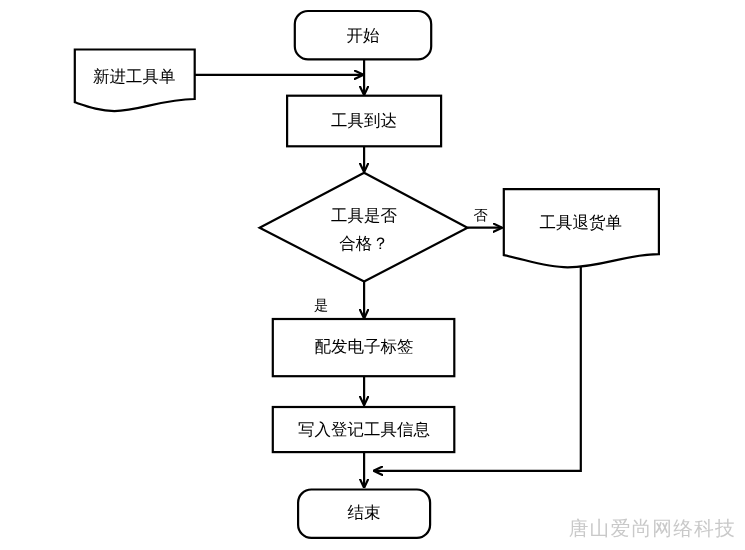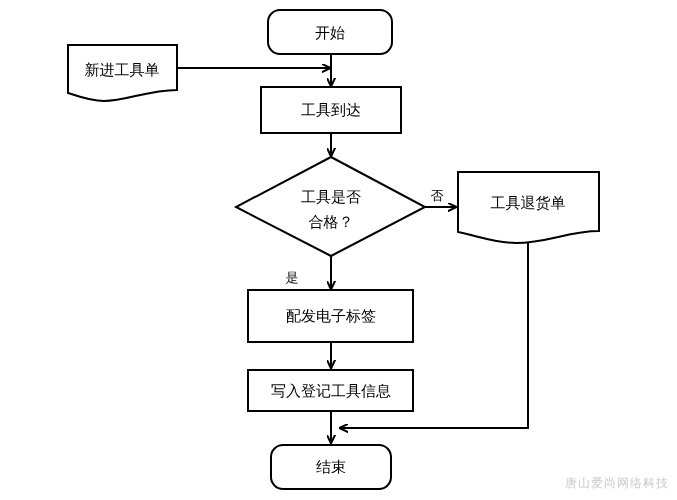--- a/index.html
+++ b/index.html
@@ -42,21 +42,21 @@
   }
   .connector {
     stroke: #000000;
     stroke-width: 2;
     fill: none;
   }
   .watermark {
     position: absolute;
     right: 8px;
     bottom: 8px;
-    font-size: 12px;
+    font-size: 18px;
     color: #c9c9c9;
     letter-spacing: 1px;
     font-family: "DejaVu Sans", "Liberation Sans", sans-serif;
     white-space: nowrap;
     user-select: none;
   }
 </style>
 </head>
 <body>
 

